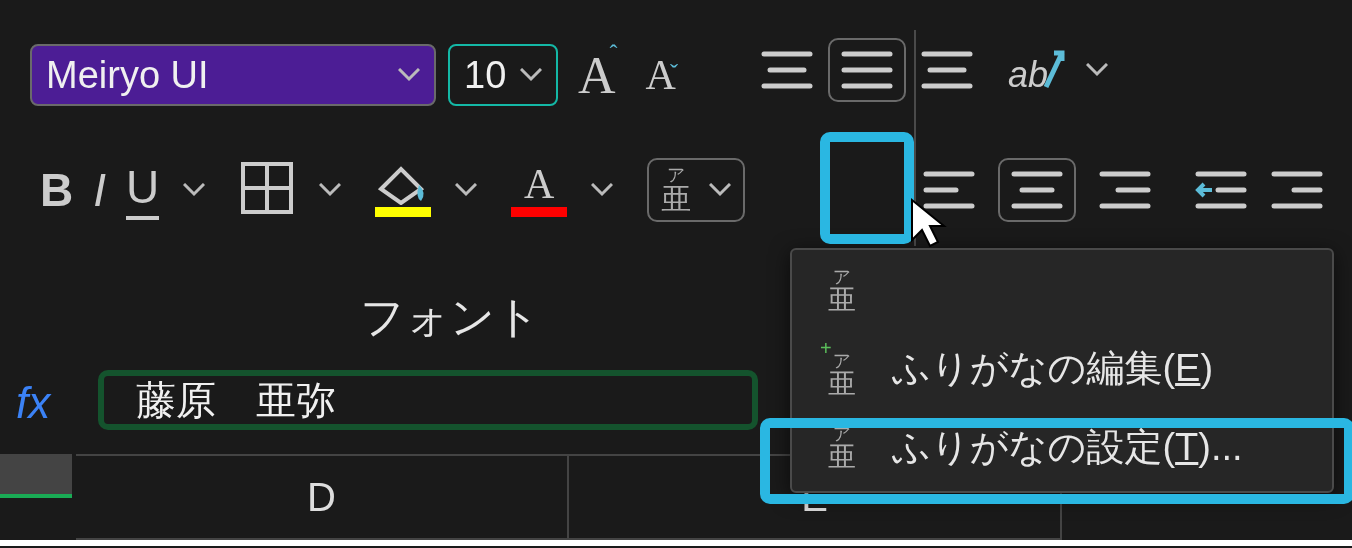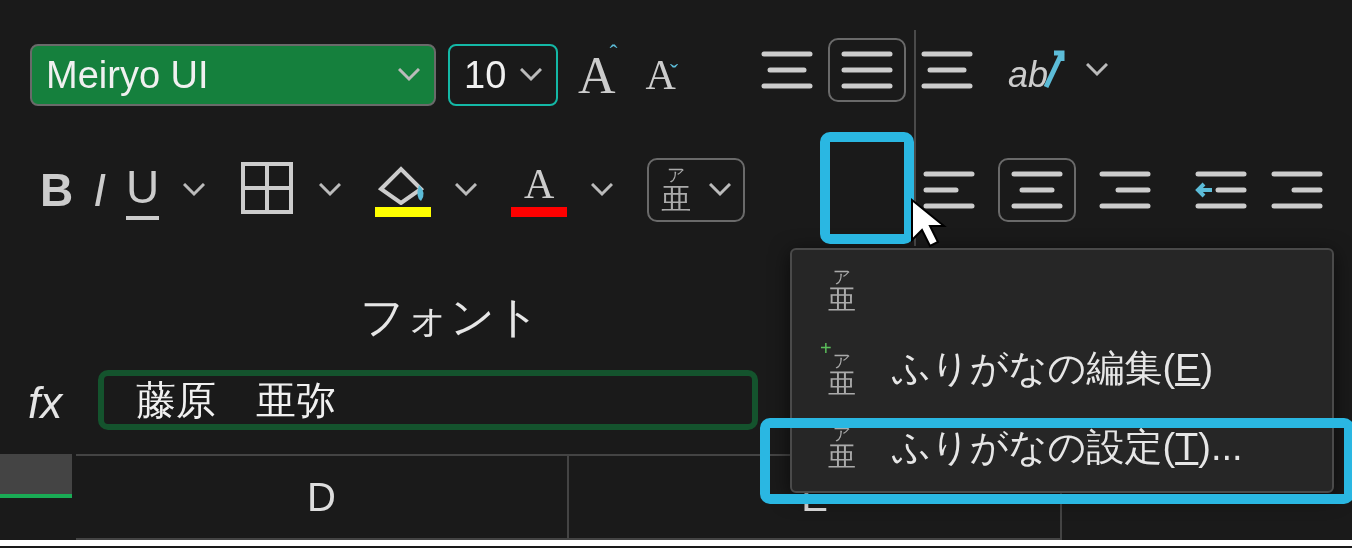--- a/index.html
+++ b/index.html
@@ -24,21 +24,21 @@
   top: 44px;
   display: flex;
   align-items: center;
   gap: 12px;
 }
 .font-name {
   width: 406px;
   height: 62px;
   border: 2px solid #6a6a6a;
   border-radius: 8px;
-  background: #15803d;
+  background: #4c1d95;
   display: flex;
   align-items: center;
   justify-content: space-between;
   padding: 0 14px;
   font-size: 38px;
   color: #f0f0f0;
 }
 .font-size {
   width: 110px;
   height: 62px;
@@ -164,25 +164,25 @@
   position:absolute;
   left: 360px;
   top: 288px;
   font-size: 44px;
   color: #e6e6e6;
 }
 
 
 .fx {
   position:absolute;
-  left: 28px;
+  left: 16px;
   top: 378px;
   font-style: italic;
   font-size: 44px;
-  color:#e5e5e5;
+  color:#3b82f6;
 }
 .fxbar {
   position:absolute;
   left: 98px;
   top: 370px;
   width: 660px;
   height: 60px;
   border: 6px solid #14532d;
   border-radius: 10px;
   display:flex;

